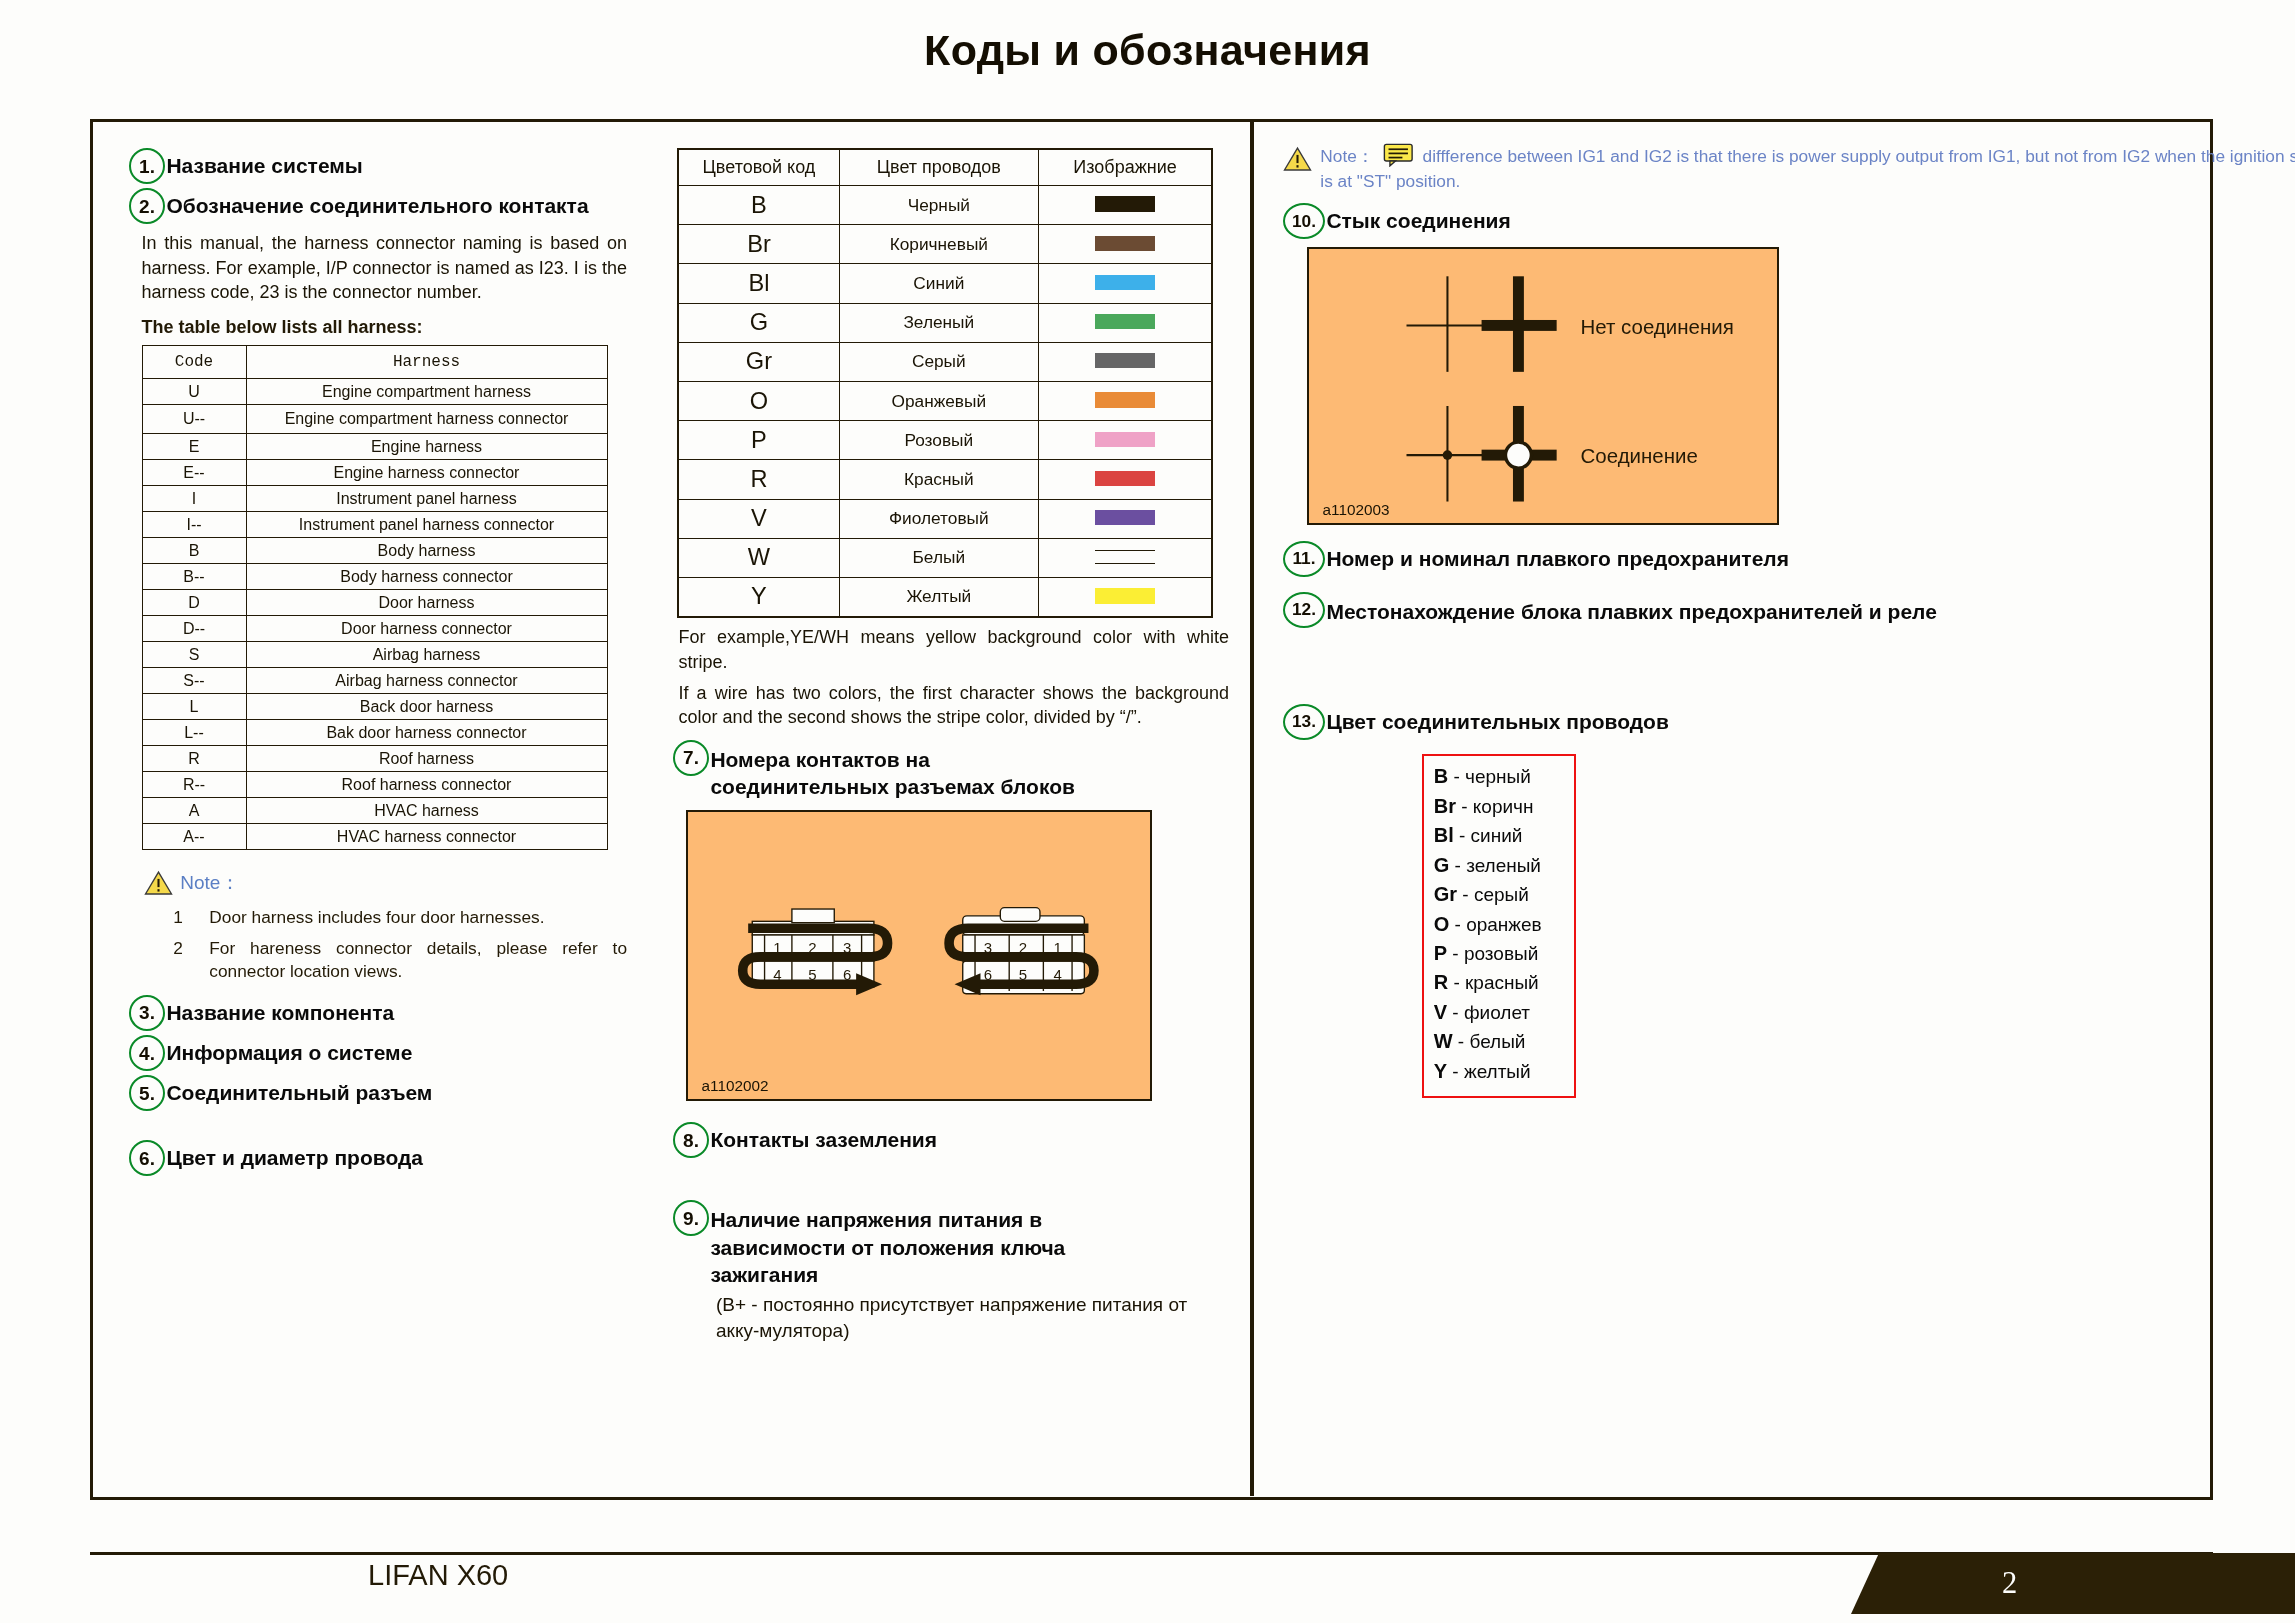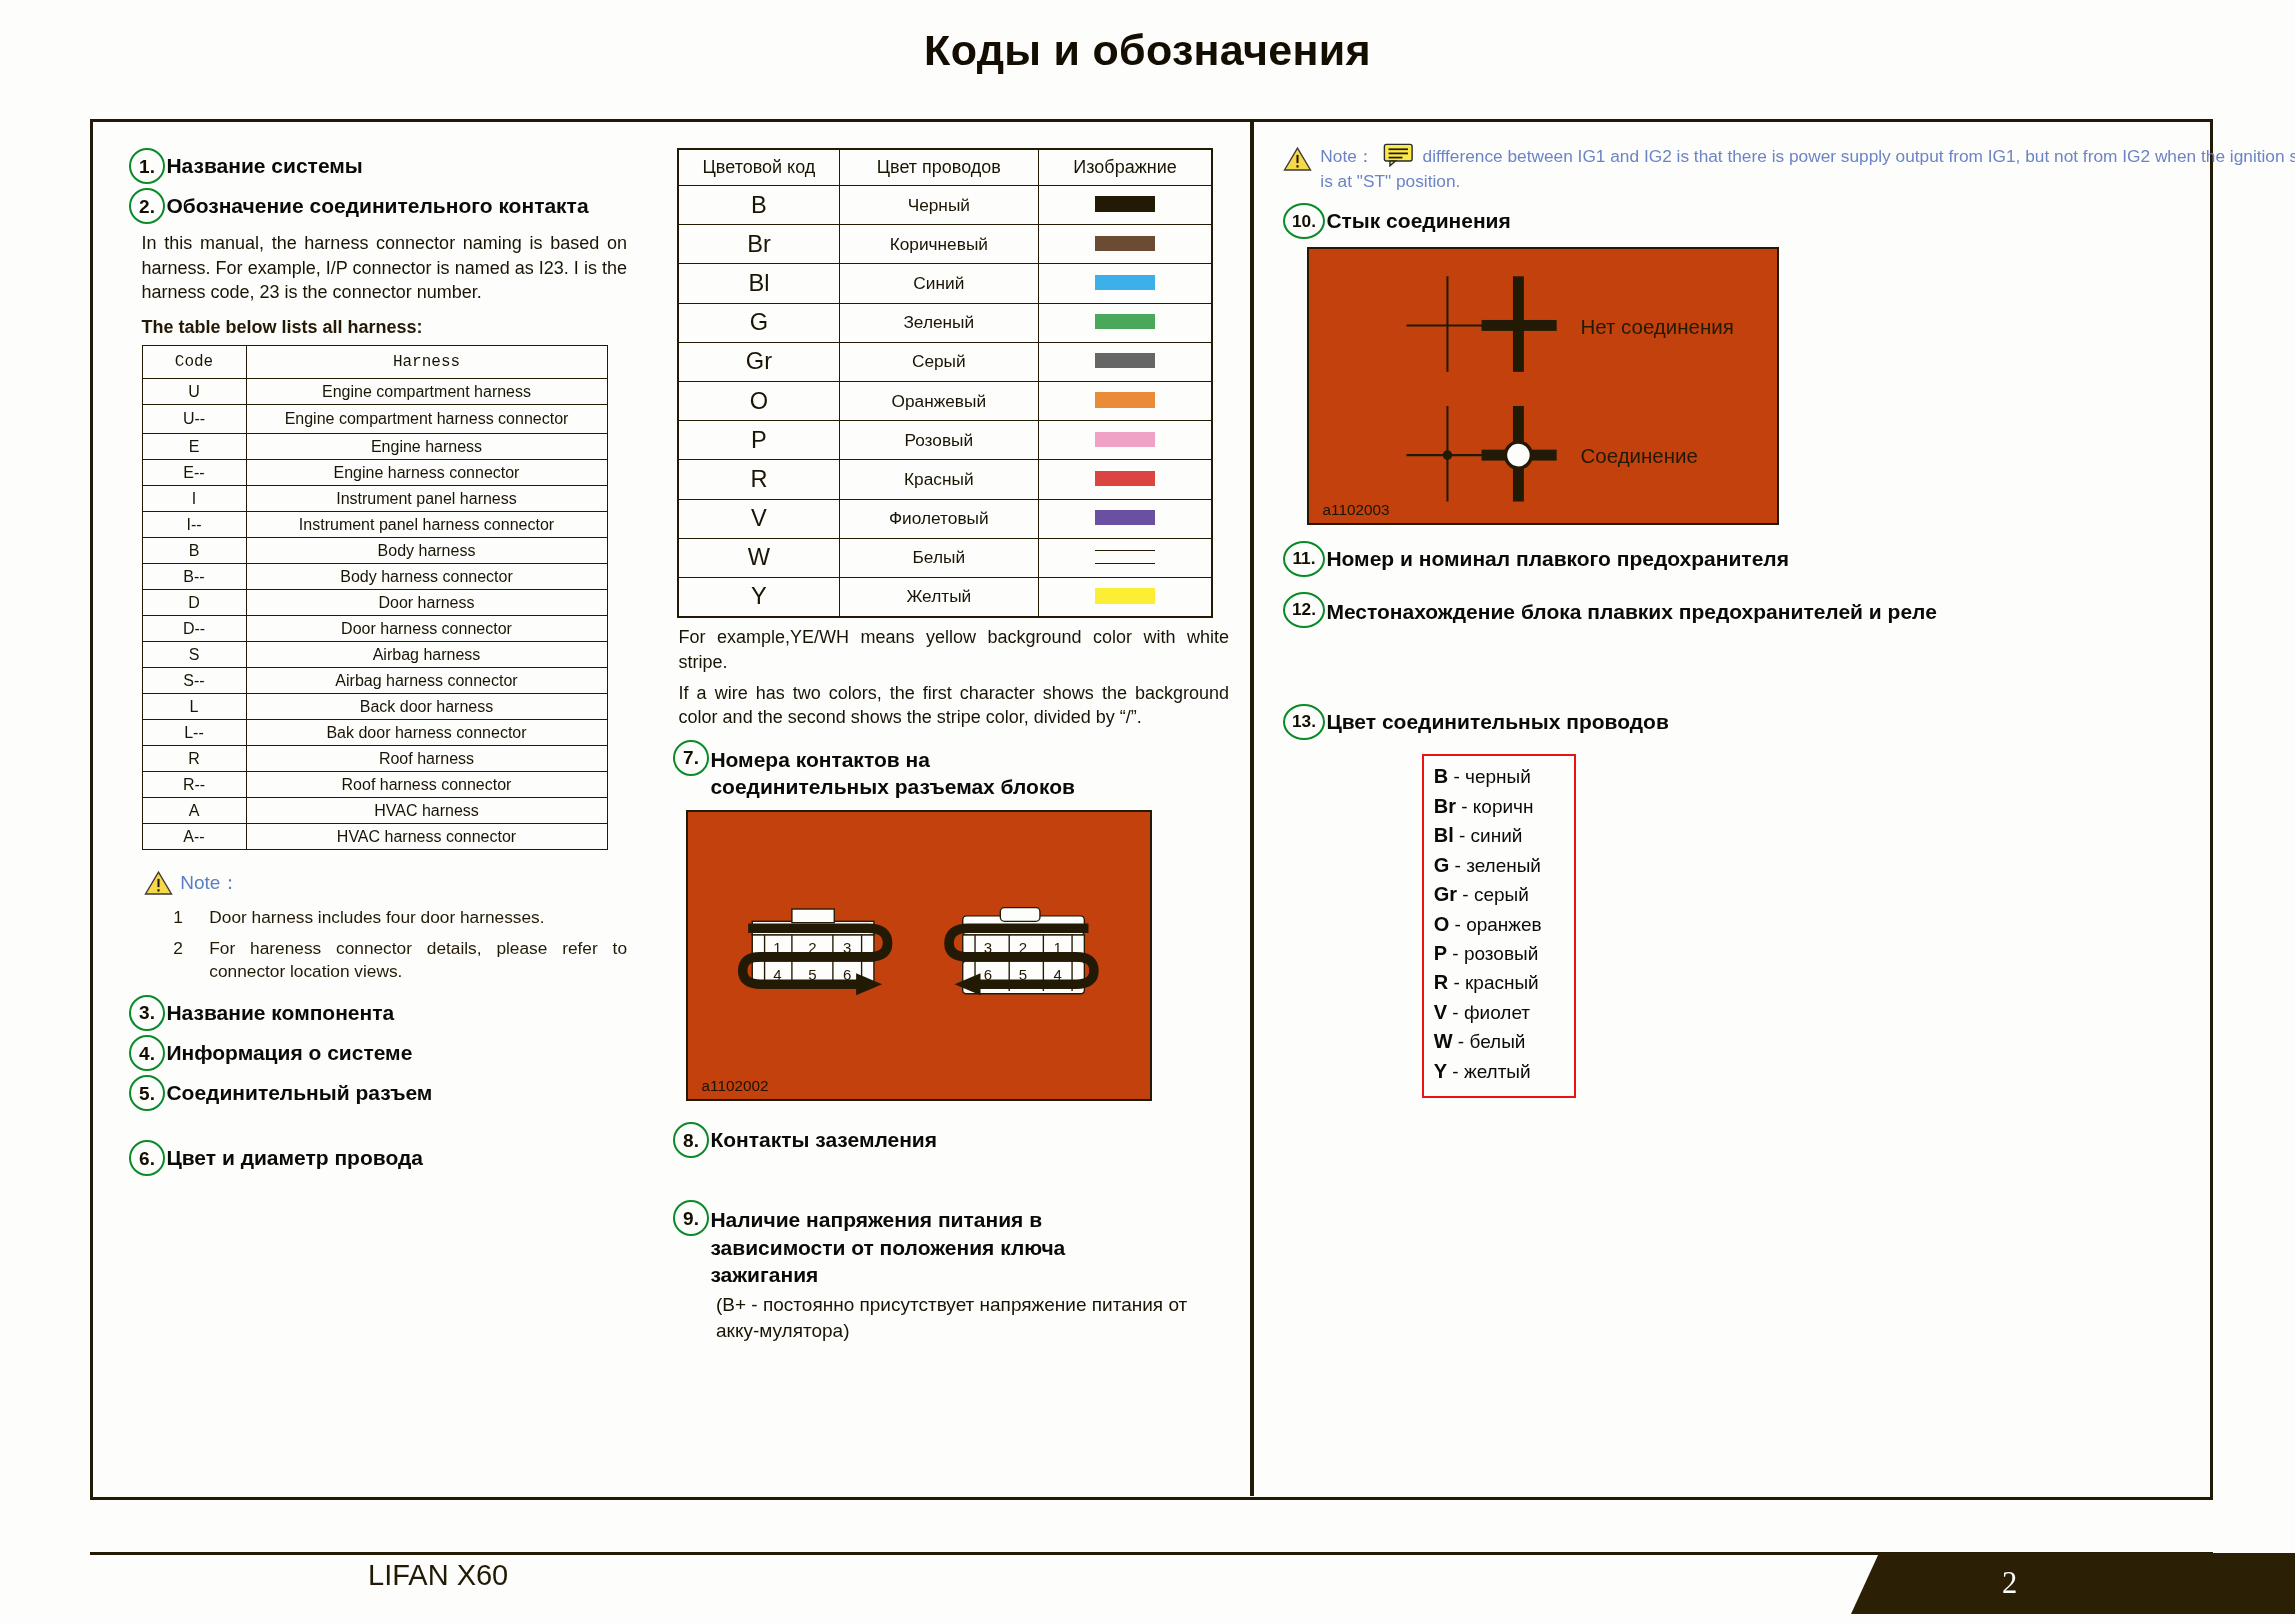--- a/index.html
+++ b/index.html
@@ -116,21 +116,21 @@
   .swatch.white {
     background: #fdfdfb;
     border-top: 1.4px solid #231a06;
     border-bottom: 1.4px solid #231a06;
     height: 14px;
   }
 
   
   .figbox {
     border: 2.1px solid #231a06;
-    background: #c2410c;
+    background: #fdba74;
     position: relative;
   }
   .figcode {
     position: absolute; left: 14px; bottom: 4.2px;
     font-size: 15.3px; color: #1a1405;
   }
 
   
   .conn-fig { width: 466px; height: 291px; margin: 9.7px 0 0 12.5px; }
 

